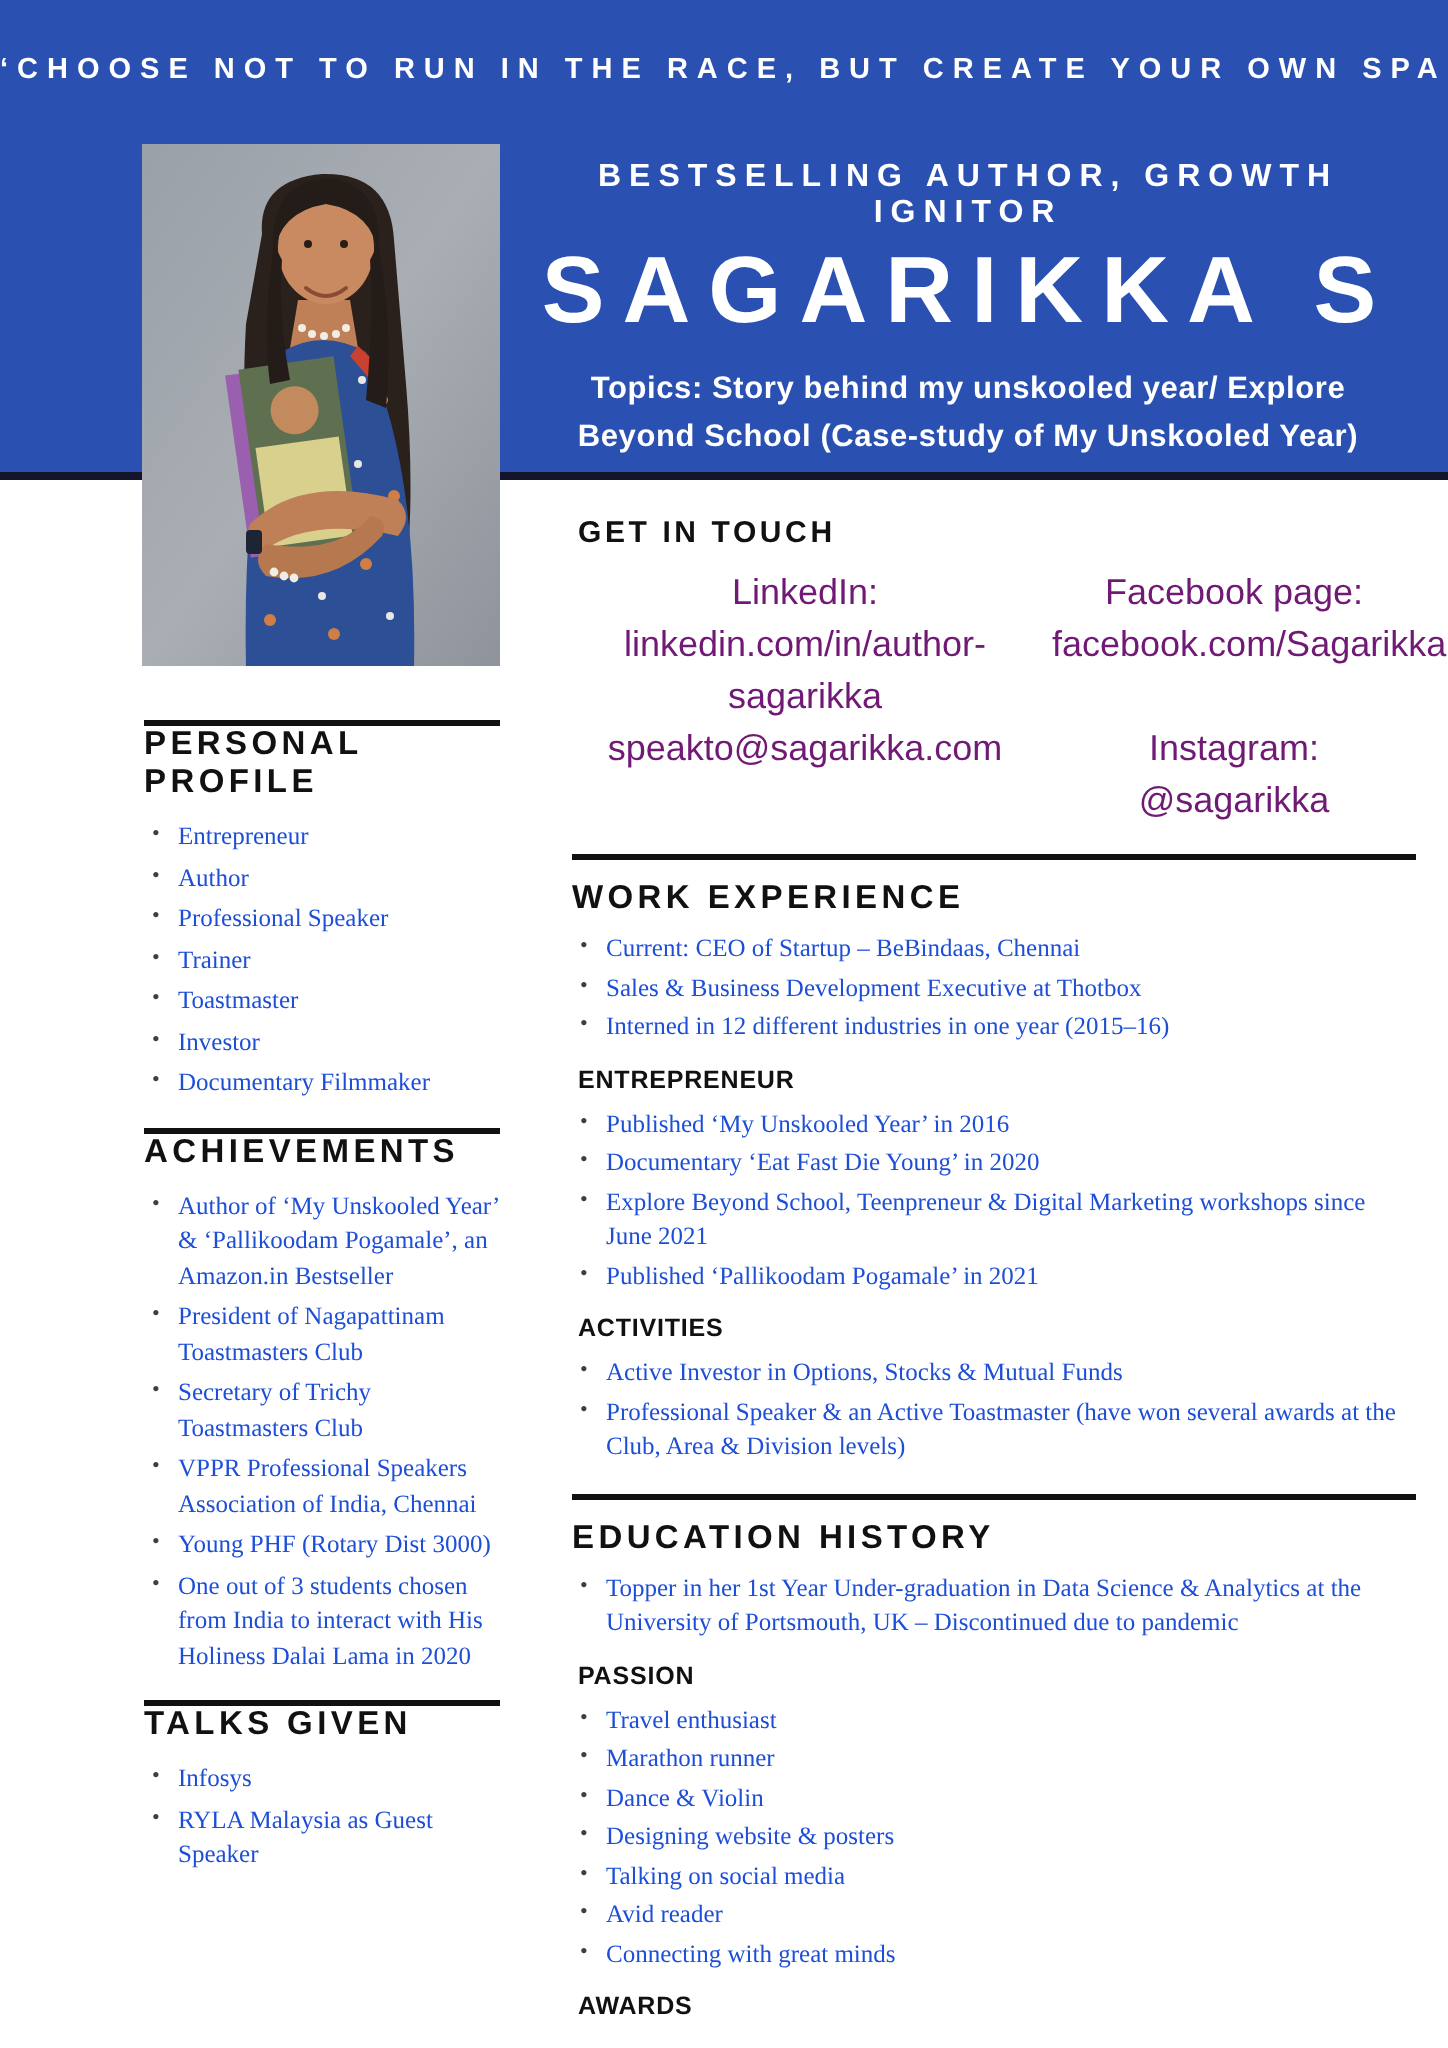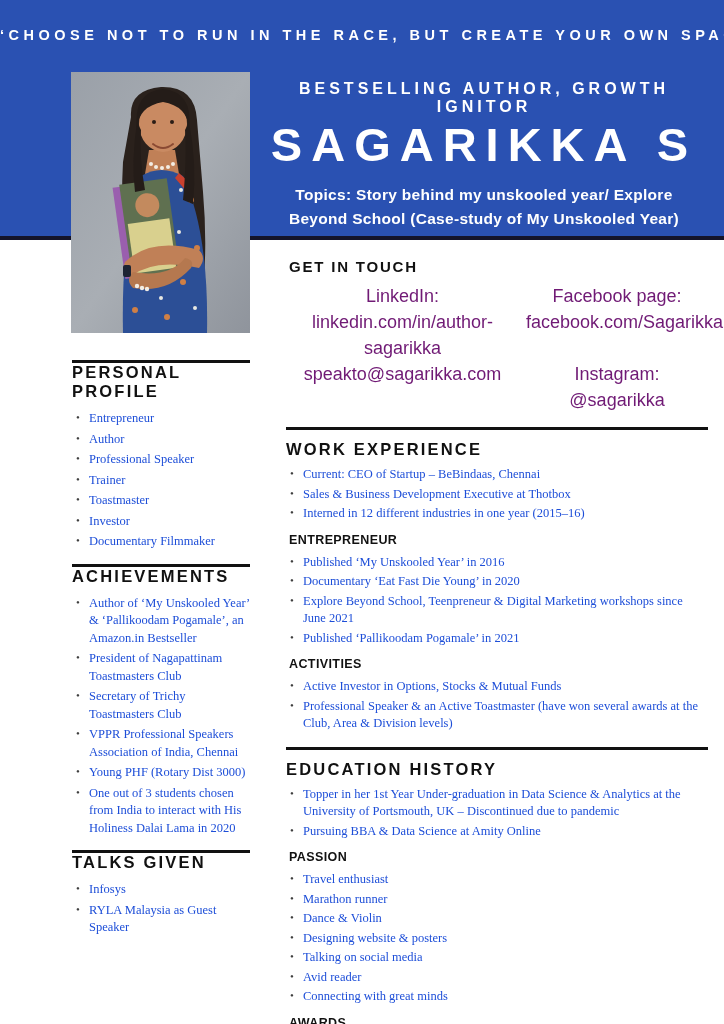--- a/index.html
+++ b/index.html
@@ -312,21 +312,20 @@
       <div class="sub-title">ACTIVITIES</div>
       <ul class="bullets">
           <li>Active Investor in Options, Stocks &amp; Mutual Funds</li>
           <li>Professional Speaker &amp; an Active Toastmaster (have won several awards at the Club, Area &amp; Division levels)</li>
         </ul>
 
       <hr class="divider">
       <div class="section-title">EDUCATION HISTORY</div>
       <ul class="bullets">
           <li>Topper in her 1st Year Under-graduation in Data Science &amp; Analytics at the University of Portsmouth, UK – Discontinued due to pandemic</li>
-          <li>Pursuing BBA &amp; Data Science at Amity Online</li>
         </ul>
 
       <div class="sub-title">PASSION</div>
       <ul class="bullets">
           <li>Travel enthusiast</li>
           <li>Marathon runner</li>
           <li>Dance &amp; Violin</li>
           <li>Designing website &amp; posters</li>
           <li>Talking on social media</li>
           <li>Avid reader</li>

